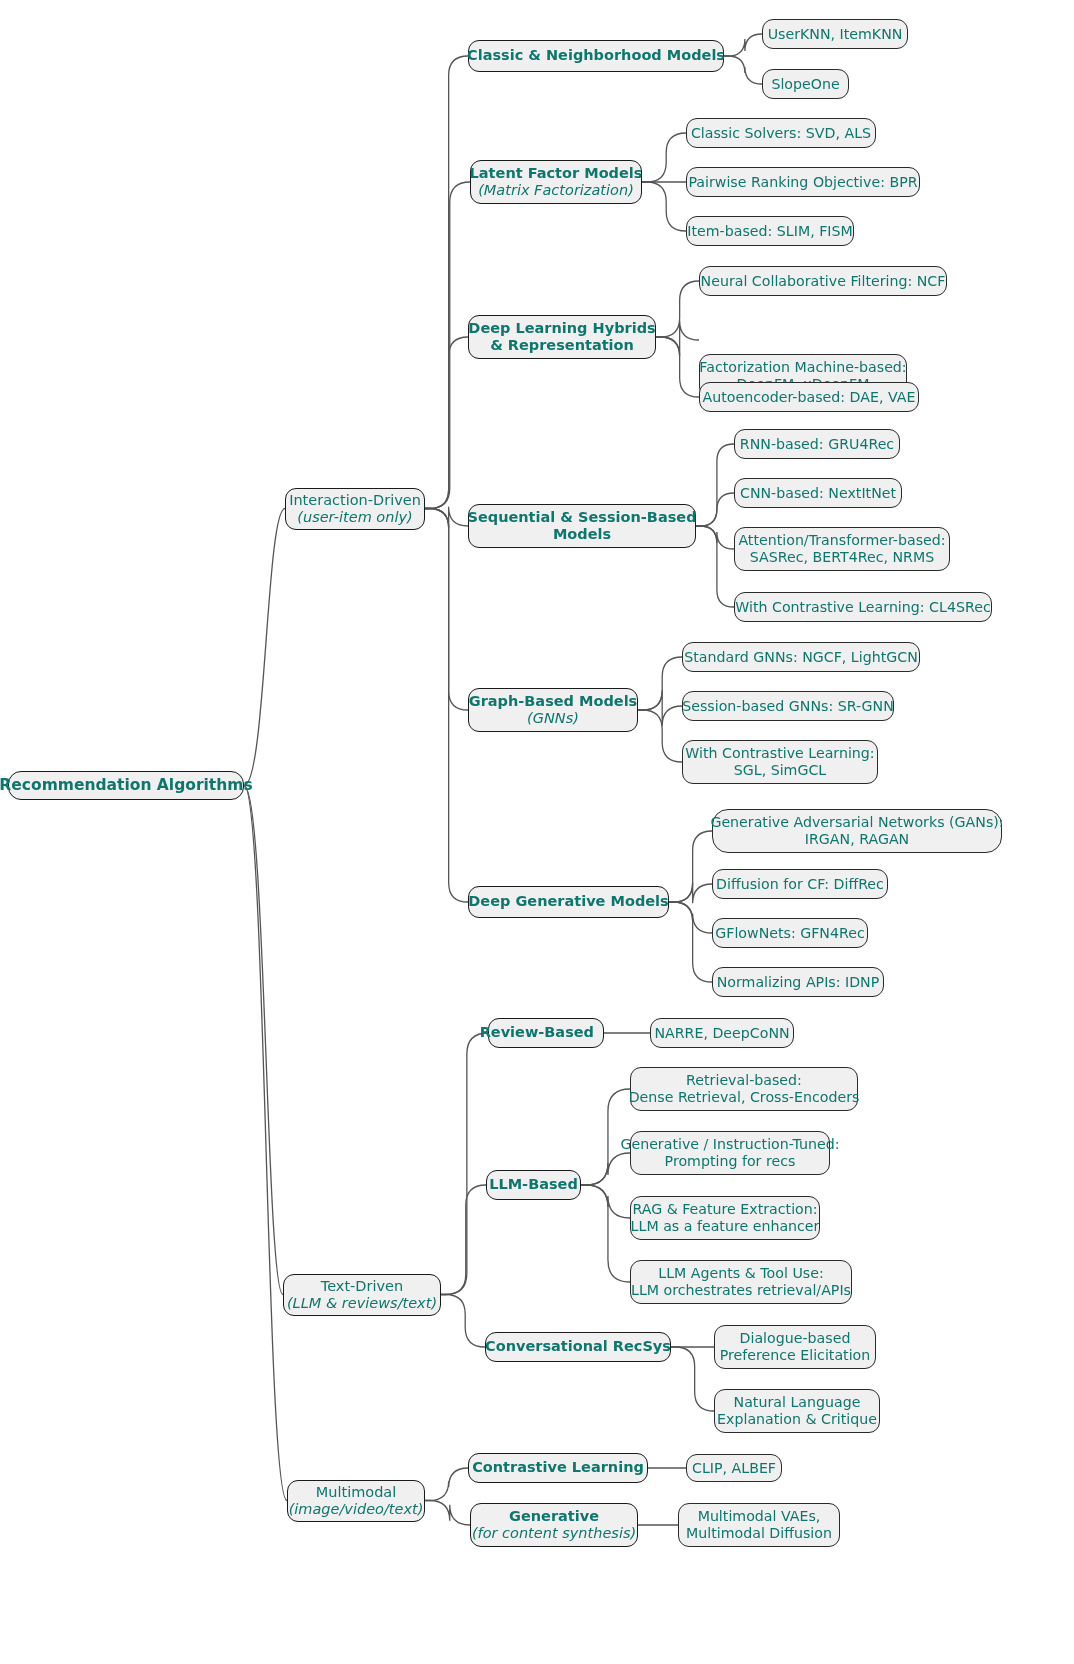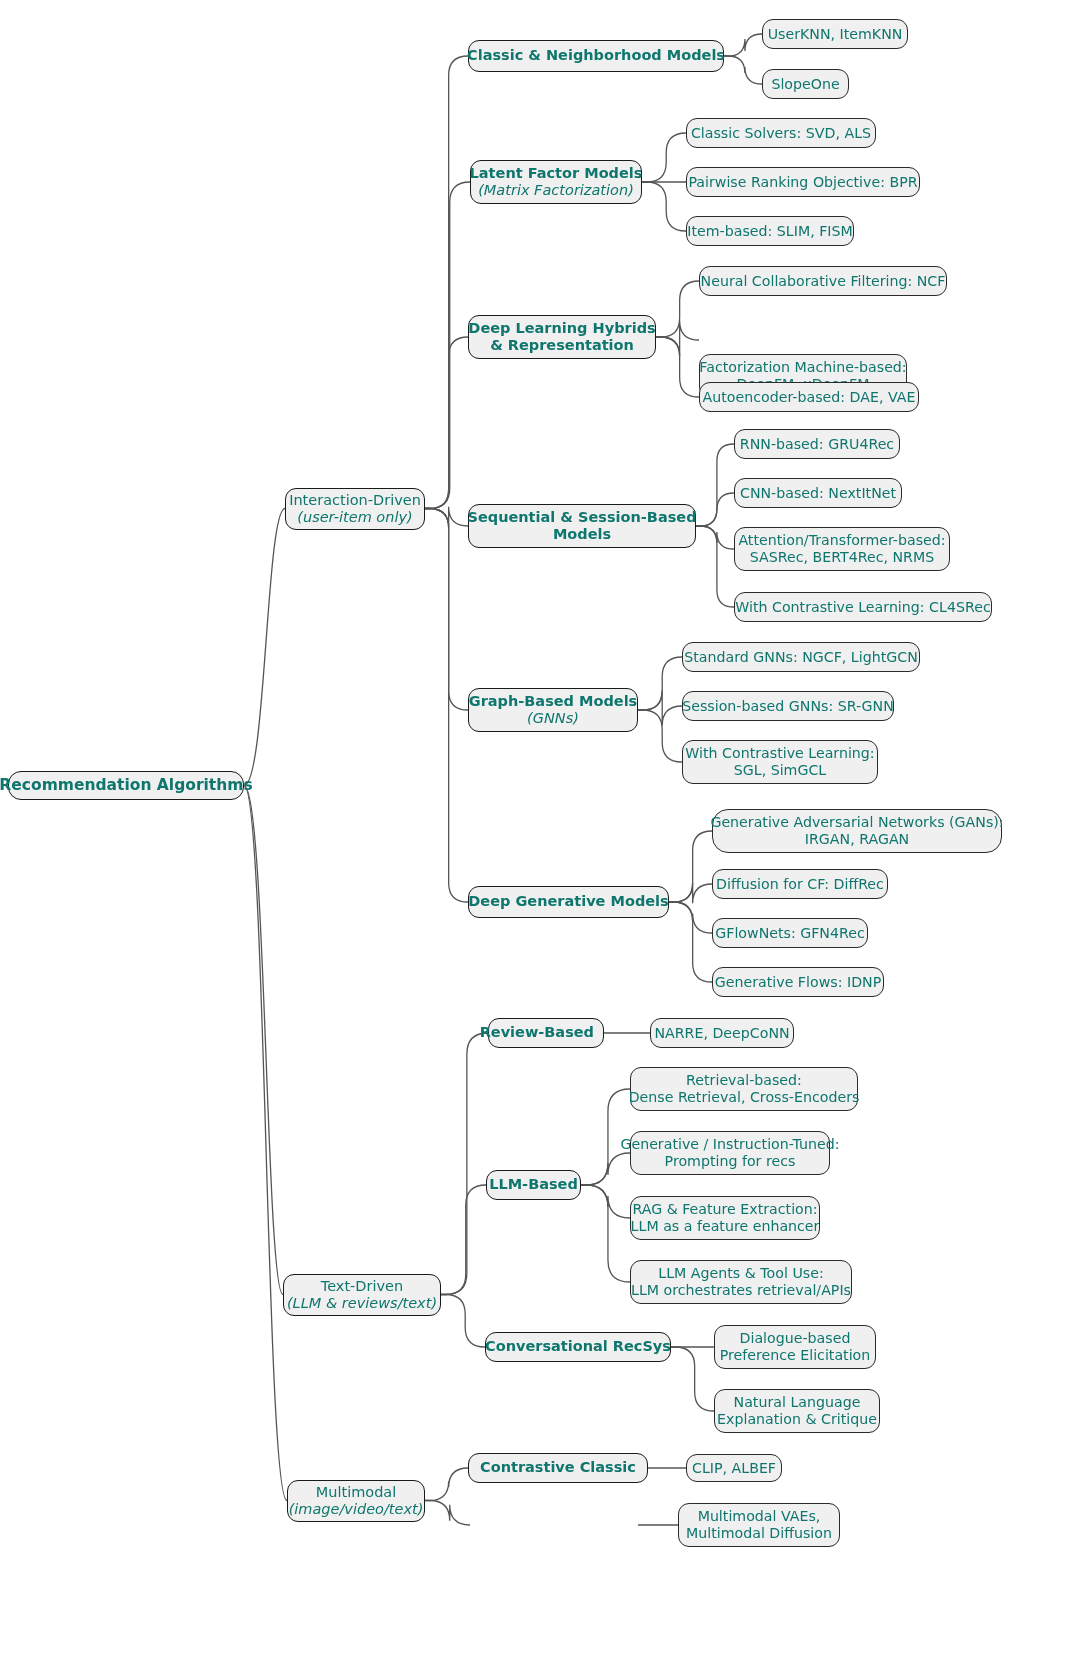--- a/index.html
+++ b/index.html
@@ -210,21 +210,21 @@
       <span class="ln">Generative Adversarial Networks (GANs):</span>
       <span class="ln">IRGAN, RAGAN</span>
     </div>
     <div class="node lvl-3" style="left: 712px; top: 869px; width: 176px; min-height: 30px;">
       <span class="ln">Diffusion for CF: DiffRec</span>
     </div>
     <div class="node lvl-3" style="left: 712px; top: 918px; width: 156px; min-height: 30px;">
       <span class="ln">GFlowNets: GFN4Rec</span>
     </div>
     <div class="node lvl-3" style="left: 712px; top: 967px; width: 172px; min-height: 30px;">
-      <span class="ln">Generative Flows: IDNP</span>
+      <span class="ln">Normalizing APIs: IDNP</span>
     </div>
     <div class="node lvl-2" style="left: 488px; top: 1018px; width: 116px; min-height: 30px; align-items: flex-end;">
       <span class="ln">Review-Based</span>
     </div>
     <div class="node lvl-3" style="left: 650px; top: 1018px; width: 144px; min-height: 30px;">
       <span class="ln">NARRE, DeepCoNN</span>
     </div>
     <div class="node lvl-2" style="left: 486px; top: 1170px; width: 95px; min-height: 30px;">
       <span class="ln">LLM-Based</span>
     </div>
@@ -249,22 +249,26 @@
     </div>
     <div class="node lvl-3" style="left: 714px; top: 1325px; width: 162px; min-height: 44px;">
       <span class="ln">Dialogue-based</span>
       <span class="ln">Preference Elicitation</span>
     </div>
     <div class="node lvl-3" style="left: 714px; top: 1389px; width: 166px; min-height: 44px;">
       <span class="ln">Natural Language</span>
       <span class="ln">Explanation &amp; Critique</span>
     </div>
     <div class="node lvl-2" style="left: 468px; top: 1453px; width: 180px; min-height: 30px;">
-      <span class="ln">Contrastive Classic</span>
+      <span class="ln">Contrastive Learning</span>
     </div>
     <div class="node lvl-3" style="left: 686px; top: 1454px; width: 96px; min-height: 28px;">
       <span class="ln">CLIP, ALBEF</span>
+    </div>
+    <div class="node lvl-2" style="left: 470px; top: 1503px; width: 168px; min-height: 44px;">
+      <span class="ln">Generative</span>
+      <span class="ln sub">(for content synthesis)</span>
     </div>
     <div class="node lvl-3" style="left: 678px; top: 1503px; width: 162px; min-height: 44px;">
       <span class="ln">Multimodal VAEs,</span>
       <span class="ln">Multimodal Diffusion</span>
     </div>
   </div>
 
 </body></html>

